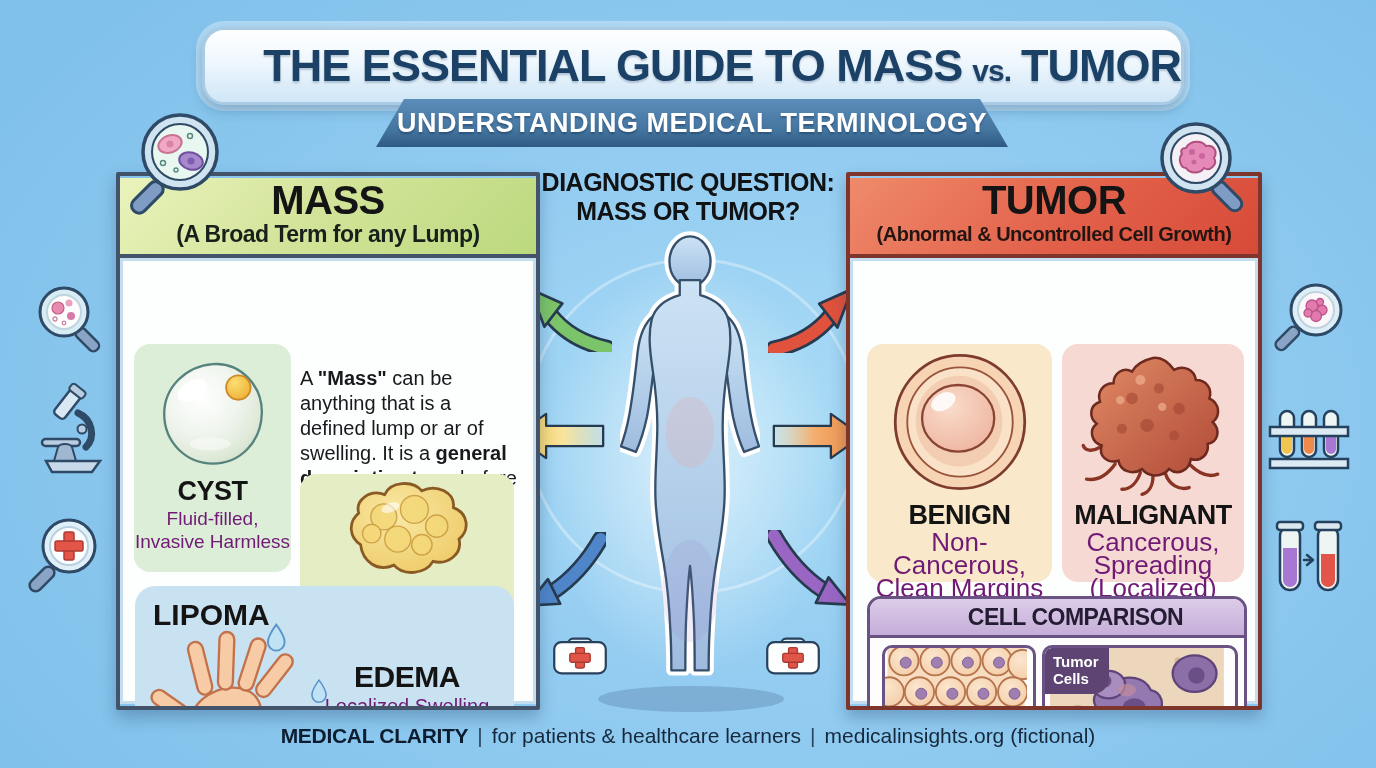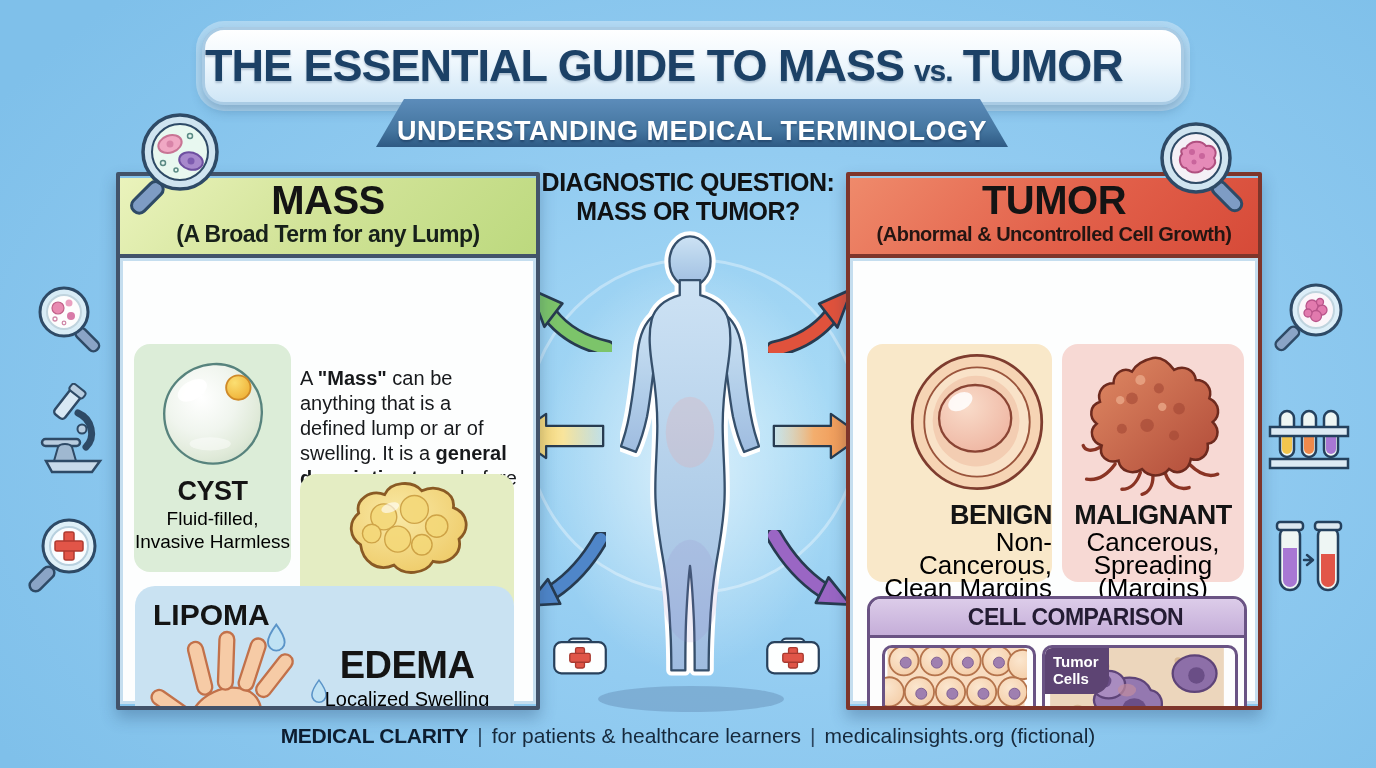--- a/index.html
+++ b/index.html
@@ -3,55 +3,55 @@
 <meta charset="utf-8">
 <style>
   html,body{margin:0;padding:0;background:#6fb5e4;font-family:"Liberation Sans",sans-serif;}
   #stage{position:relative;width:1376px;height:768px;overflow:hidden;
     background:radial-gradient(ellipse 900px 600px at 55% 55%, #aadcf6 0%, #93ccf1 45%, #7fc0ea 100%);}
   .abs{position:absolute;}
   
   .title-banner{left:202px;top:27px;width:976px;height:72px;border-radius:22px;
     background:linear-gradient(180deg,#ffffff 0%,#eef7fd 45%,#cfe6f6 100%);
     border:3px solid #a9cbe4;box-shadow:0 6px 12px rgba(30,70,110,.3),0 0 0 6px rgba(255,255,255,.35);
-    display:flex;align-items:center;justify-content:flex-start;white-space:nowrap;}
+    display:flex;align-items:center;justify-content:flex-end;white-space:nowrap;}
   .title-banner .t{font-size:45px;font-weight:800;letter-spacing:-1px;color:#1c4166;
     text-shadow:0 2px 2px rgba(20,50,90,.25);}
   .title-banner .vs{font-size:30px;margin:0 10px;}
   .subbar{left:376px;top:99px;width:632px;height:48px;
     background:linear-gradient(180deg,#5c8cba 0%,#44759f 65%,#2e5a84 100%);
     clip-path:polygon(28px 0,604px 0,100% 100%,0 100%);
-    display:flex;align-items:flex-end;justify-content:center;}
+    display:flex;align-items:center;justify-content:center;}
   .subbar span{color:#fff;font-size:27px;font-weight:800;letter-spacing:.5px;
     text-shadow:0 2px 2px rgba(10,30,60,.35);}
   
   .panel{border-radius:2px;overflow:hidden;box-shadow:0 8px 16px rgba(25,55,95,.3);}
   .mass-panel{left:116px;top:172px;width:416px;height:530px;border:4px solid #42536a;}
   .tumor-panel{left:846px;top:172px;width:408px;height:530px;border:4px solid #7e352b;}
   .panel-header{height:76px;text-align:center;border-bottom:4px solid;}
   .mass-panel .panel-header{background:linear-gradient(135deg,#eaf3bc 0%,#d3e49a 45%,#bcd97e 100%);border-color:#42536a;}
   .tumor-panel .panel-header{background:linear-gradient(135deg,#ef8a6b 0%,#e2604a 55%,#d64a38 100%);border-color:#7e352b;}
   .panel-title{font-size:40px;font-weight:800;color:#141414;line-height:44px;margin-top:2px;letter-spacing:-.5px;}
   .panel-sub{font-size:23px;font-weight:800;color:#17201a;line-height:25px;letter-spacing:-.5px;}
   .tumor-panel .panel-sub{font-size:20px;color:#241512;}
   .panel-body{position:relative;background:#fdfefe;height:446px;box-shadow:inset 0 0 0 3px rgba(168,205,230,.65);}
   .card{position:absolute;border-radius:16px;text-align:center;}
   .card-title{font-size:27px;font-weight:800;color:#141414;letter-spacing:-.5px;}
-  .card-cap{font-size:19px;font-weight:500;color:#000000;line-height:23px;}
+  .card-cap{font-size:19px;font-weight:500;color:#701a75;line-height:23px;}
   
   .cyst-card{left:14px;top:86px;width:157px;height:228px;background:#dcedd8;}
   .mass-desc{position:absolute;left:180px;top:88px;width:222px;font-size:20px;line-height:25px;color:#17191c;text-align:left;}
   .fat-card{left:180px;top:216px;width:214px;height:142px;background:#e4edc3;}
   .edema-card{left:15px;top:328px;width:379px;height:188px;background:#c9e2f2;border-radius:20px;text-align:left;}
   .lipoma-title{position:absolute;left:18px;top:12px;font-size:30px;font-weight:800;color:#141414;}
   .edema-block{position:absolute;left:172px;top:58px;width:200px;text-align:center;}
-  .edema-block .card-title{font-size:38px;}
+  .edema-block .card-title{font-size:30px;margin-top:16px;}
   .edema-block .card-cap{font-size:20px;line-height:25px;}
   
-  .benign-card{left:17px;top:86px;width:185px;height:238px;background:#f9e8c9;text-align:right;}
+  .benign-card{left:17px;top:86px;width:185px;height:238px;background:#f9e8c9;}
   .malignant-card{left:212px;top:86px;width:182px;height:238px;background:#f7d9d4;}
   .benign-card .card-cap,.malignant-card .card-cap{font-size:26px;line-height:23px;}
   .cell-panel{position:absolute;left:17px;top:338px;width:374px;height:180px;border:3px solid #6a5384;border-radius:14px;overflow:hidden;background:#fdfdfd;}
   .cell-header{height:36px;background:linear-gradient(180deg,#dccce9 0%,#c5aed9 100%);border-bottom:3px solid #6a5384;
     display:flex;align-items:center;justify-content:center;padding-left:37px;}
   .cell-header span{font-size:23px;font-weight:800;color:#241c33;letter-spacing:-.5px;}
   .cell-img{position:absolute;border:3px solid #6a5384;border-radius:10px;overflow:hidden;}
   .normal-img{left:12px;top:46px;width:148px;height:102px;}
   .abnormal-img{left:172px;top:46px;width:190px;height:102px;}
   .badge{position:absolute;left:0;top:0;background:#5d4473;color:#fff;font-size:15px;font-weight:700;
@@ -296,21 +296,21 @@
               <circle cx="110" cy="104" r="6"></circle>
               <circle cx="48" cy="96" r="6"></circle>
           </g>
           <g fill="#eaa888" opacity=".8">
               <circle cx="70" cy="38" r="6"></circle>
               <circle cx="46" cy="62" r="5"></circle>
               <circle cx="96" cy="70" r="5"></circle>
             </g>
         </svg>
         <div class="card-title">MALIGNANT</div>
-        <div class="card-cap"><span>Cancerous, Spreading</span><br><span>(Margins)</span></div>
+        <div class="card-cap"><span>Cancerous, Spreading</span><br><span>(Localized)</span></div>
       </div>
 
       <div class="cell-panel">
         <div class="cell-header">
           <span>CELL COMPARISON</span>
         </div>
         <div class="cell-img normal-img">
           <svg width="142" height="96" viewBox="0 0 150 105">
             <defs>
                 <radialGradient id="ncell" cx=".4" cy=".35" r=".9">

